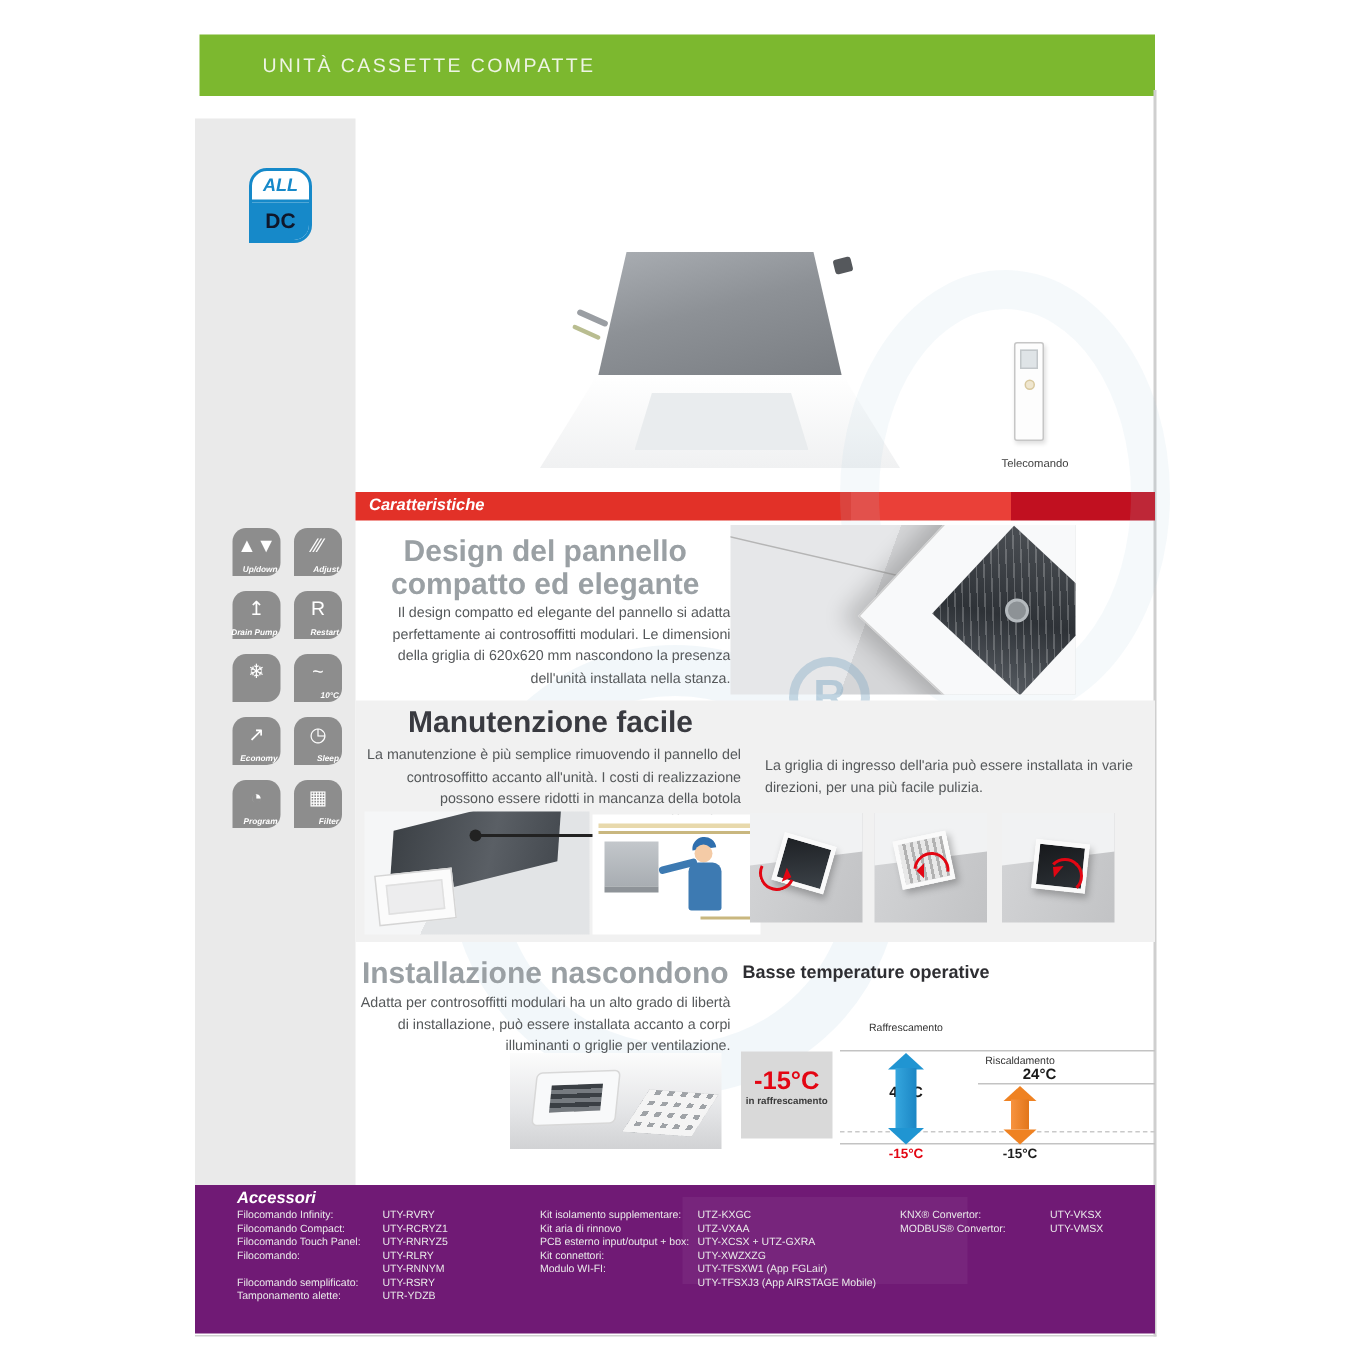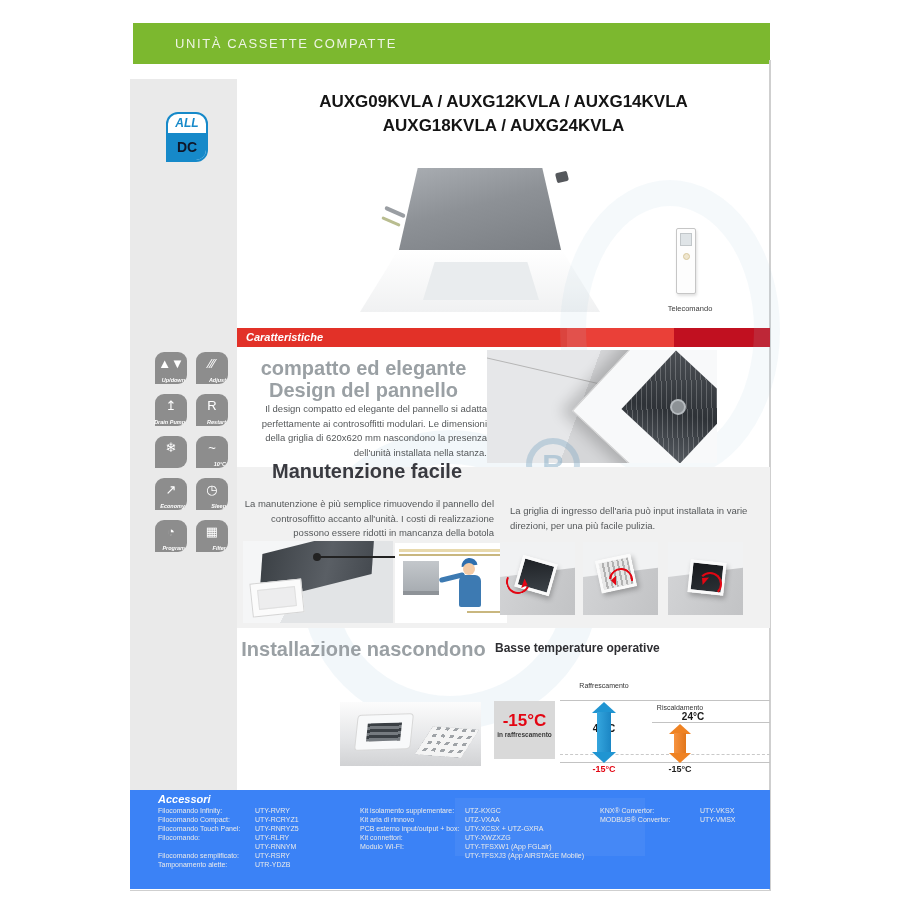--- a/index.html
+++ b/index.html
@@ -107,21 +107,21 @@
       box-shadow:-8px 8px 14px rgba(0,0,0,0.18); }
   #design-photo .dp-core { position:absolute; left:34px; top:34px; width:80px; height:80px;
       background:linear-gradient(150deg,#4a4e53,#2e3237 55%,#555a60); }
   #design-photo .dp-mesh { position:absolute; inset:0;
       background:repeating-linear-gradient(45deg, rgba(255,255,255,0.22) 0 1px, transparent 1px 5px); }
   #design-photo .dp-hub { position:absolute; left:32px; top:32px; width:16px; height:16px;
       border-radius:50%; background:#8d9296; border:2px solid #b5babe; }
 
   
   #maint-box { left:237px; top:467px; width:533px; height:161px; background:#f1f1f1; }
-  #maint-heading { left:237px; top:460px; width:260px; }
+  #maint-heading { left:237px; top:471px; width:260px; }
   #maint-body-left  { left:242px; top:497px; width:252px; text-align:right; }
   #maint-body-right { left:510px; top:504px; width:248px; }
 
   #maint-photo { left:243px; top:541px; width:150px; height:82px;
       background:linear-gradient(115deg,#f5f6f7 0 40%,#e2e4e6 40% 100%); overflow:hidden; }
   #maint-photo .removed-panel { position:absolute; left:16px; top:0px; width:116px; height:46px;
       background:linear-gradient(100deg,#3c4146,#5a5f65 60%,#454a50);
       transform:rotate(-14deg) skewX(-18deg); }
   #maint-photo .mini-cass { position:absolute; left:8px; top:40px; width:52px; height:34px;
       background:#fbfbfb; border:1px solid #d5d5d5; transform:rotate(-6deg); }
@@ -212,21 +212,21 @@
   #cool-down { left:592px; top:752px; border-left:12px solid transparent;
                border-right:12px solid transparent; border-top:11px solid #2095d2; }
   #heat-up   { left:669px; top:724px; border-left:11px solid transparent;
                border-right:11px solid transparent; border-bottom:10px solid #ef8222; }
   #heat-shaft{ left:674px; top:733px; width:12px; height:20px;
                background:linear-gradient(90deg,#f79340,#e2761a); }
   #heat-down { left:669px; top:753px; border-left:11px solid transparent;
                border-right:11px solid transparent; border-top:10px solid #ef8222; }
 
   
-  #acc-band { left:130px; top:790px; width:640px; height:99px; background:#3b82f6; }
+  #acc-band { left:130px; top:790px; width:640px; height:99px; background:#701a75; }
   #acc-heading { position:absolute; left:28px; top:3px; color:#fff; font-weight:bold;
                  font-style:italic; font-size:11px; }
   .acc-col { position:absolute; top:16px; }
   #acc-col-0 { left:28px; }  #acc-col-0 .acc-label { width:97px; }
   #acc-col-1 { left:230px; } #acc-col-1 .acc-label { width:105px; }
   #acc-col-2 { left:470px; } #acc-col-2 .acc-label { width:100px; }
   .acc-row { height:9px; line-height:9px; font-size:7px; color:#eaeaea; white-space:nowrap; }
   .acc-label { display:inline-block; }
   .acc-value { display:inline-block; }
   #acc-highlight { position:absolute; left:325px; top:8px; width:190px; height:58px;
@@ -284,24 +284,20 @@
       <div class="side-icon">
         <span class="glyph">◔</span>
         <span class="icap">Program</span>
       </div>
       <div class="side-icon">
         <span class="glyph">▦</span>
         <span class="icap">Filter</span>
       </div>
     </div>
 
-  <div class="abs" id="page-title">
-    <div>AUXG09KVLA / AUXG12KVLA / AUXG14KVLA</div>
-    <div>AUXG18KVLA / AUXG24KVLA</div>
-  </div>
 
   <div class="abs" id="hero">
     <div class="unit-body"></div>
     <div class="pipe1"></div>
     <div class="pipe2"></div>
     <div class="fitting"></div>
     <div class="unit-panel"></div>
     <div class="panel-core"></div>
   </div>
 
@@ -312,39 +308,39 @@
   <div class="abs" id="remote-caption">Telecomando</div>
 
   <div class="abs" id="banner">
     <span>Caratteristiche</span>
   </div>
 
   <div class="abs wm-ring" id="wm-big"></div>
   <div class="abs wm-ring" id="wm-arc"></div>
 
   <div class="abs sec-head-gray" id="design-heading">
+    <div>Design del pannello</div>
     <div>compatto ed elegante</div>
-    <div>Design del pannello</div>
   </div>
   <div class="abs body-txt" id="design-body">Il design compatto ed elegante del pannello si adatta perfettamente ai controsoffitti modulari. Le dimensioni della griglia di 620x620 mm nascondono la presenza dell'unità installata nella stanza.</div>
   <div class="abs" id="design-photo">
     <div class="dp-line"></div>
     <div class="dp-panel">
       <div class="dp-core">
         <div class="dp-mesh"></div>
         <div class="dp-hub"></div>
       </div>
     </div>
   </div>
   <div class="abs wm-ring" id="wm-r">R</div>
 
   <div class="abs" id="maint-box"></div>
   <div class="abs sec-head-dark" id="maint-heading">Manutenzione facile</div>
   <div class="abs body-txt" id="maint-body-left">La manutenzione è più semplice rimuovendo il pannello del controsoffitto accanto all'unità. I costi di realizzazione possono essere ridotti in mancanza della botola d'ispezione.</div>
-  <div class="abs body-txt" id="maint-body-right">La griglia di ingresso dell'aria può input installata in varie direzioni, per una più facile pulizia.</div>
+  <div class="abs body-txt" id="maint-body-right">La griglia di ingresso dell'aria può essere installata in varie direzioni, per una più facile pulizia.</div>
 
   <div class="abs" id="maint-photo">
     <div class="removed-panel"></div>
     <div class="mini-cass">
       <div class="mini-grille"></div>
     </div>
   </div>
   <div class="abs" id="pull-line"></div>
   <div class="abs" id="maint-illu">
     <div class="ceil1"></div>
@@ -367,20 +363,21 @@
     <div class="gp-grille"></div>
     <div class="gp-arrow"></div>
   </div>
   <div class="abs gp" id="gp3">
     <div class="gp-ceiling"></div>
     <div class="gp-grille"></div>
     <div class="gp-arrow"></div>
   </div>
 
   <div class="abs sec-head-gray" id="inst-heading">Installazione nascondono</div>
+  <div class="abs body-txt" id="inst-body">Adatta per controsoffitti modulari ha un alto grado di libertà di installazione, può essere installata accanto a corpi illuminanti o griglie per ventilazione.</div>
   <div class="abs" id="inst-photo">
     <div class="inst-cass">
       <div class="inst-slats"></div>
     </div>
     <div class="inst-lights"></div>
   </div>
 
   <div class="abs" id="lowtemp-heading">Basse temperature operative</div>
   <div class="abs" id="callout">
     <div class="v">-15°C</div>

